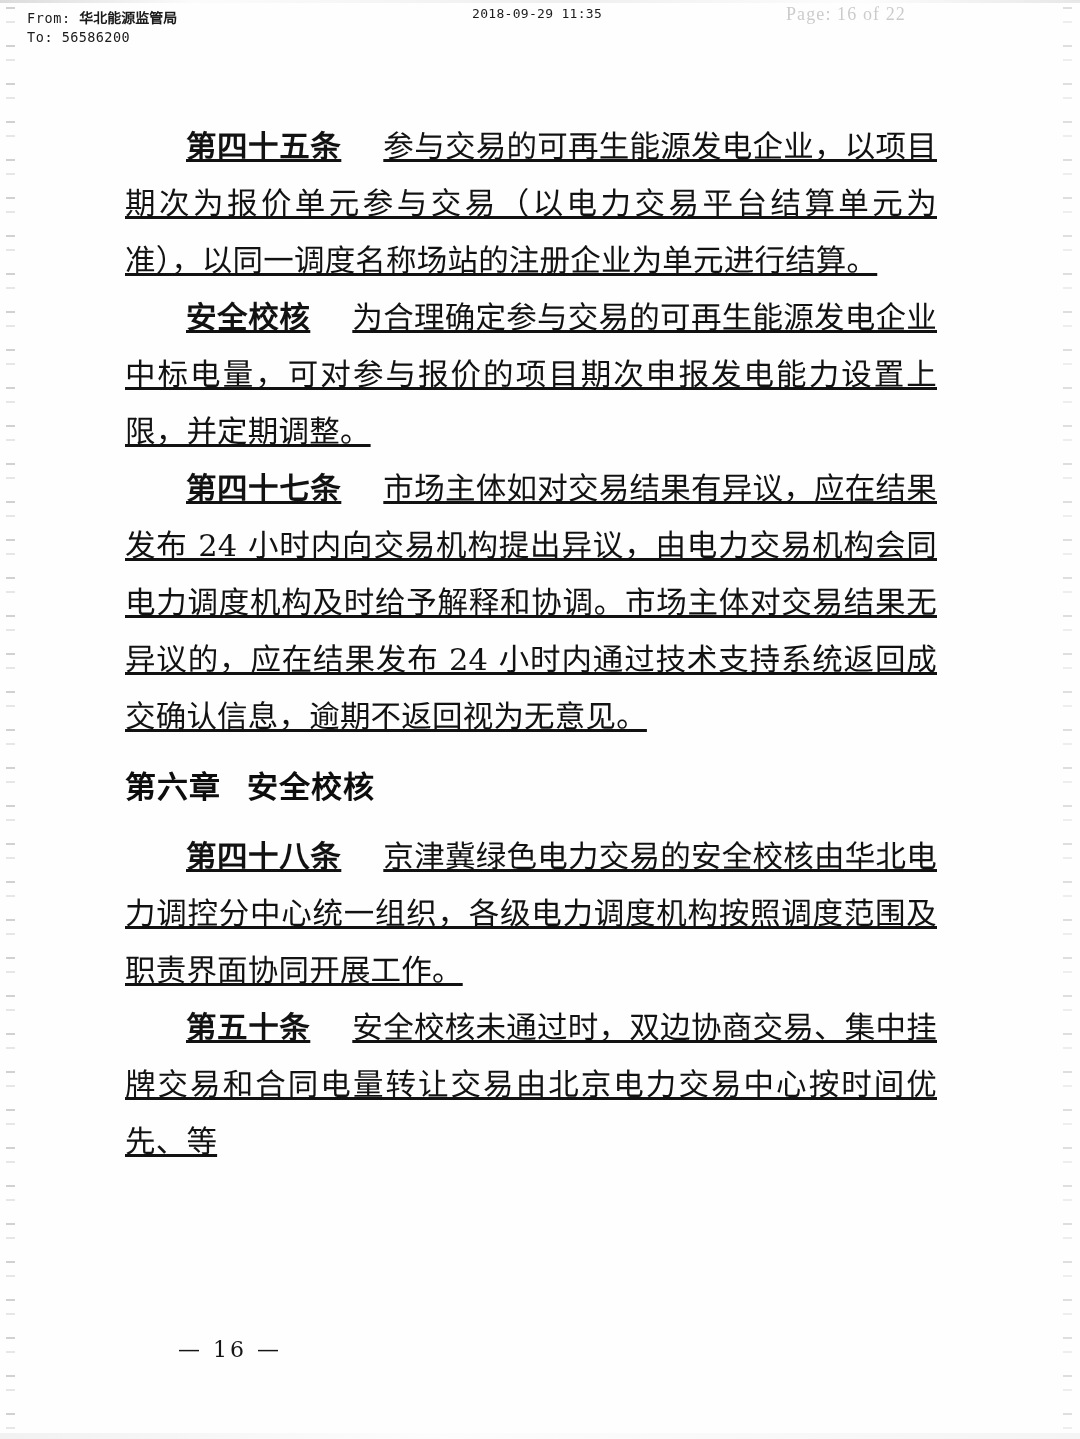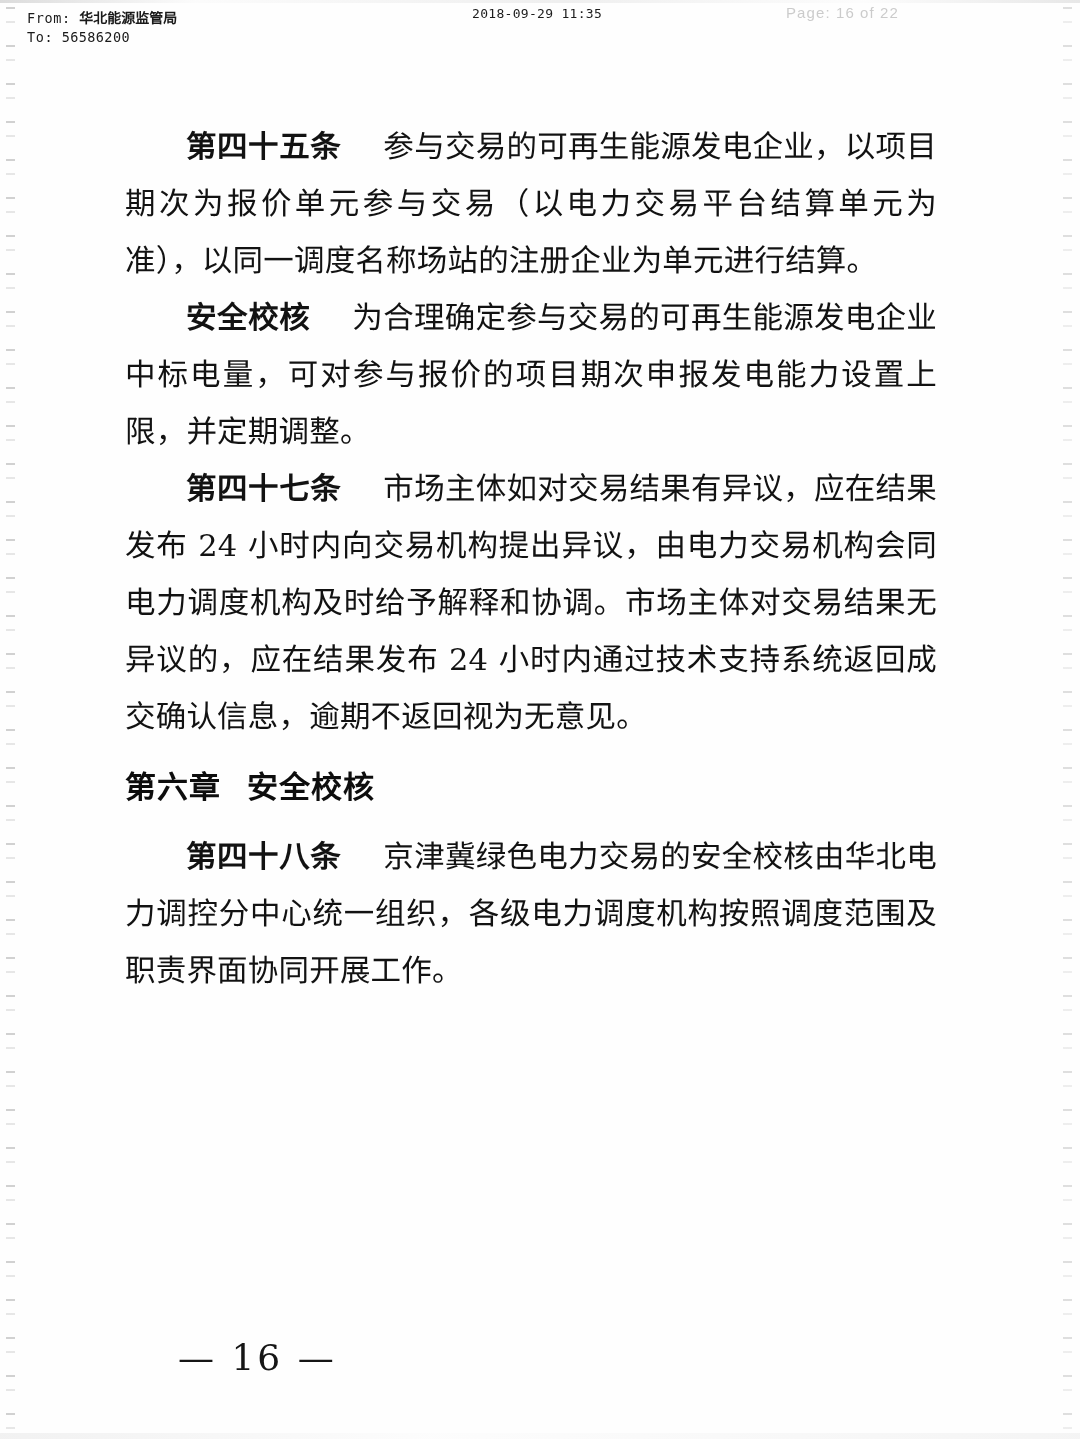--- a/index.html
+++ b/index.html
@@ -56,22 +56,22 @@
     font-family: "DejaVu Sans Mono", "Liberation Mono", monospace;
     font-size: 13px;
     letter-spacing: 0.3px;
     color: #1c1c1c;
     white-space: nowrap;
   }
   .fax-pagestamp {
     position: absolute;
     left: 786px;
     top: 4px;
-    font-family: Liberation Sans, sans-serif;
-    font-size: 15px;
+    font-family: Liberation Serif, serif;
+    font-size: 18px;
     letter-spacing: 1.1px;
     white-space: nowrap;
     color: #8e8e8e;
     opacity: 0.45;
     filter: blur(0.45px);
   }
 
   
   .doc-body {
     position: absolute;
@@ -84,20 +84,21 @@
     font-size: 30.5px;
     line-height: 57px;
     text-align: justify;
     text-justify: inter-ideograph;
     letter-spacing: 0.2px;
     color: #121212;
     font-family: "DejaVu Serif", "Liberation Serif", serif;
   }
   .para.indent {
     text-indent: 61px;
+    text-decoration: underline;
   }
   .art-label {
     font-weight: 700;
     letter-spacing: 0.5px;
   }
   .art-gap {
     display: inline-block;
     width: 42px;
   }
 
@@ -121,21 +122,21 @@
     position: absolute;
     left: 0;
     top: 1337px;
     width: 1080px;
     text-align: left;
   }
   .page-number {
     display: inline-block;
     margin-left: 178px;
     font-family: "DejaVu Serif", "Liberation Serif", serif;
-    font-size: 36px;
+    font-size: 22px;
     letter-spacing: 3px;
     color: #151515;
   }
 
   
   .edge-speckle {
     position: absolute;
     top: 0;
     width: 9px;
     height: 1439px;
@@ -219,20 +220,23 @@
 
     <div class="chapter-heading">
       <span>第六章</span><span class="chap-gap"></span><span>安全校核</span>
     </div>
 
     <p class="para indent">
       <span class="art-label">第四十八条</span><span class="art-gap"></span><span>京津冀绿色电力交易的安全校核由华北电力调控分中心统一组织，各级电力调度机构按照调度范围及职责界面协同开展工作。</span>
     </p>
 
 
+    <p class="para indent">
+      <span class="art-label">第五十条</span><span class="art-gap"></span><span>安全校核未通过时，双边协商交易、集中挂牌交易和合同电量转让交易由北京电力交易中心按时间优先、等</span>
+    </p>
 
   </div>
 
   <div class="page-footer">
     <span class="page-number">— 16 —</span>
   </div>
 
   <div class="bottom-smudge"></div>
 
 </div>

